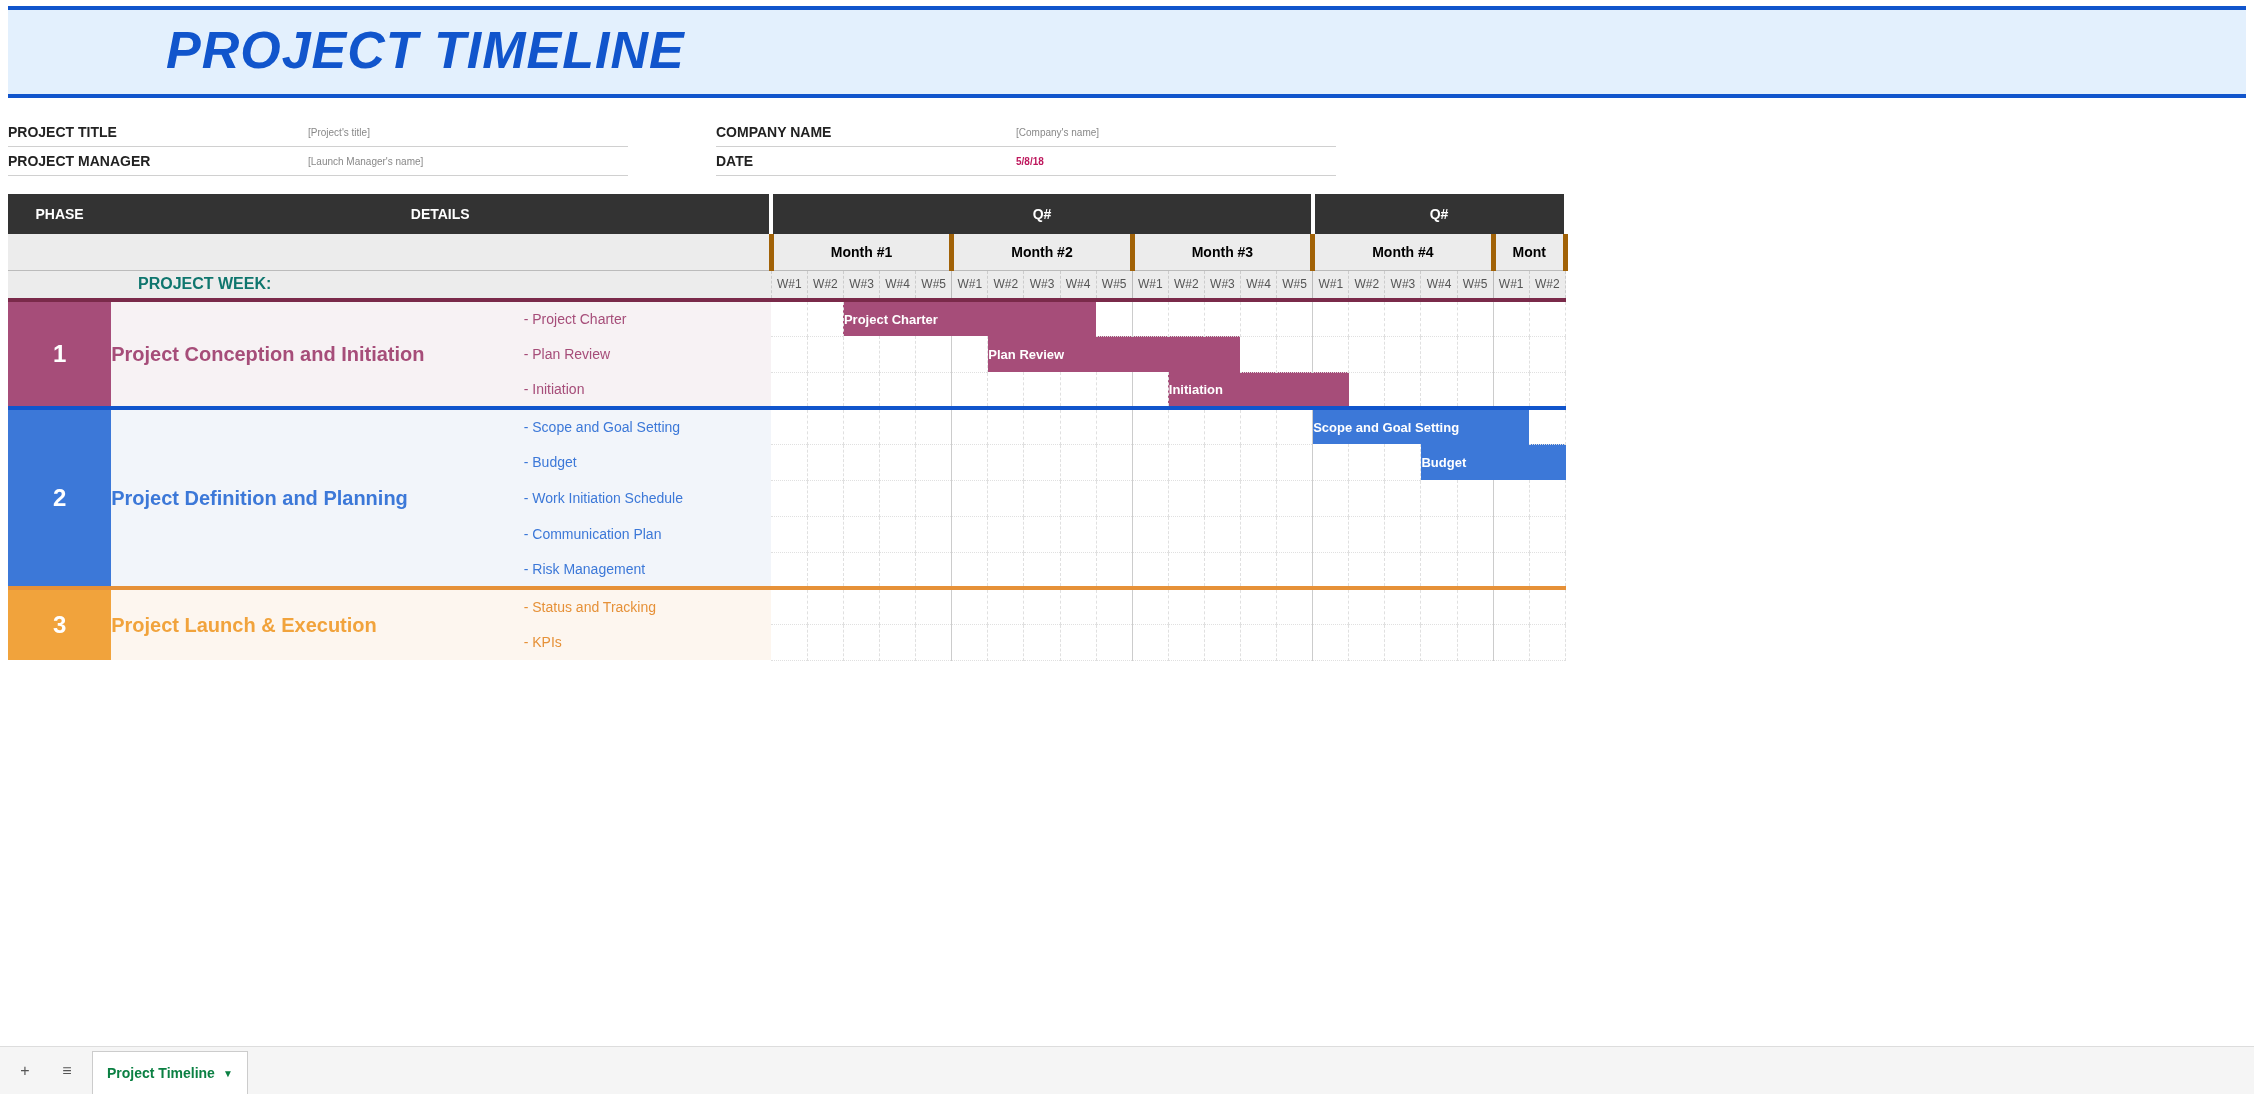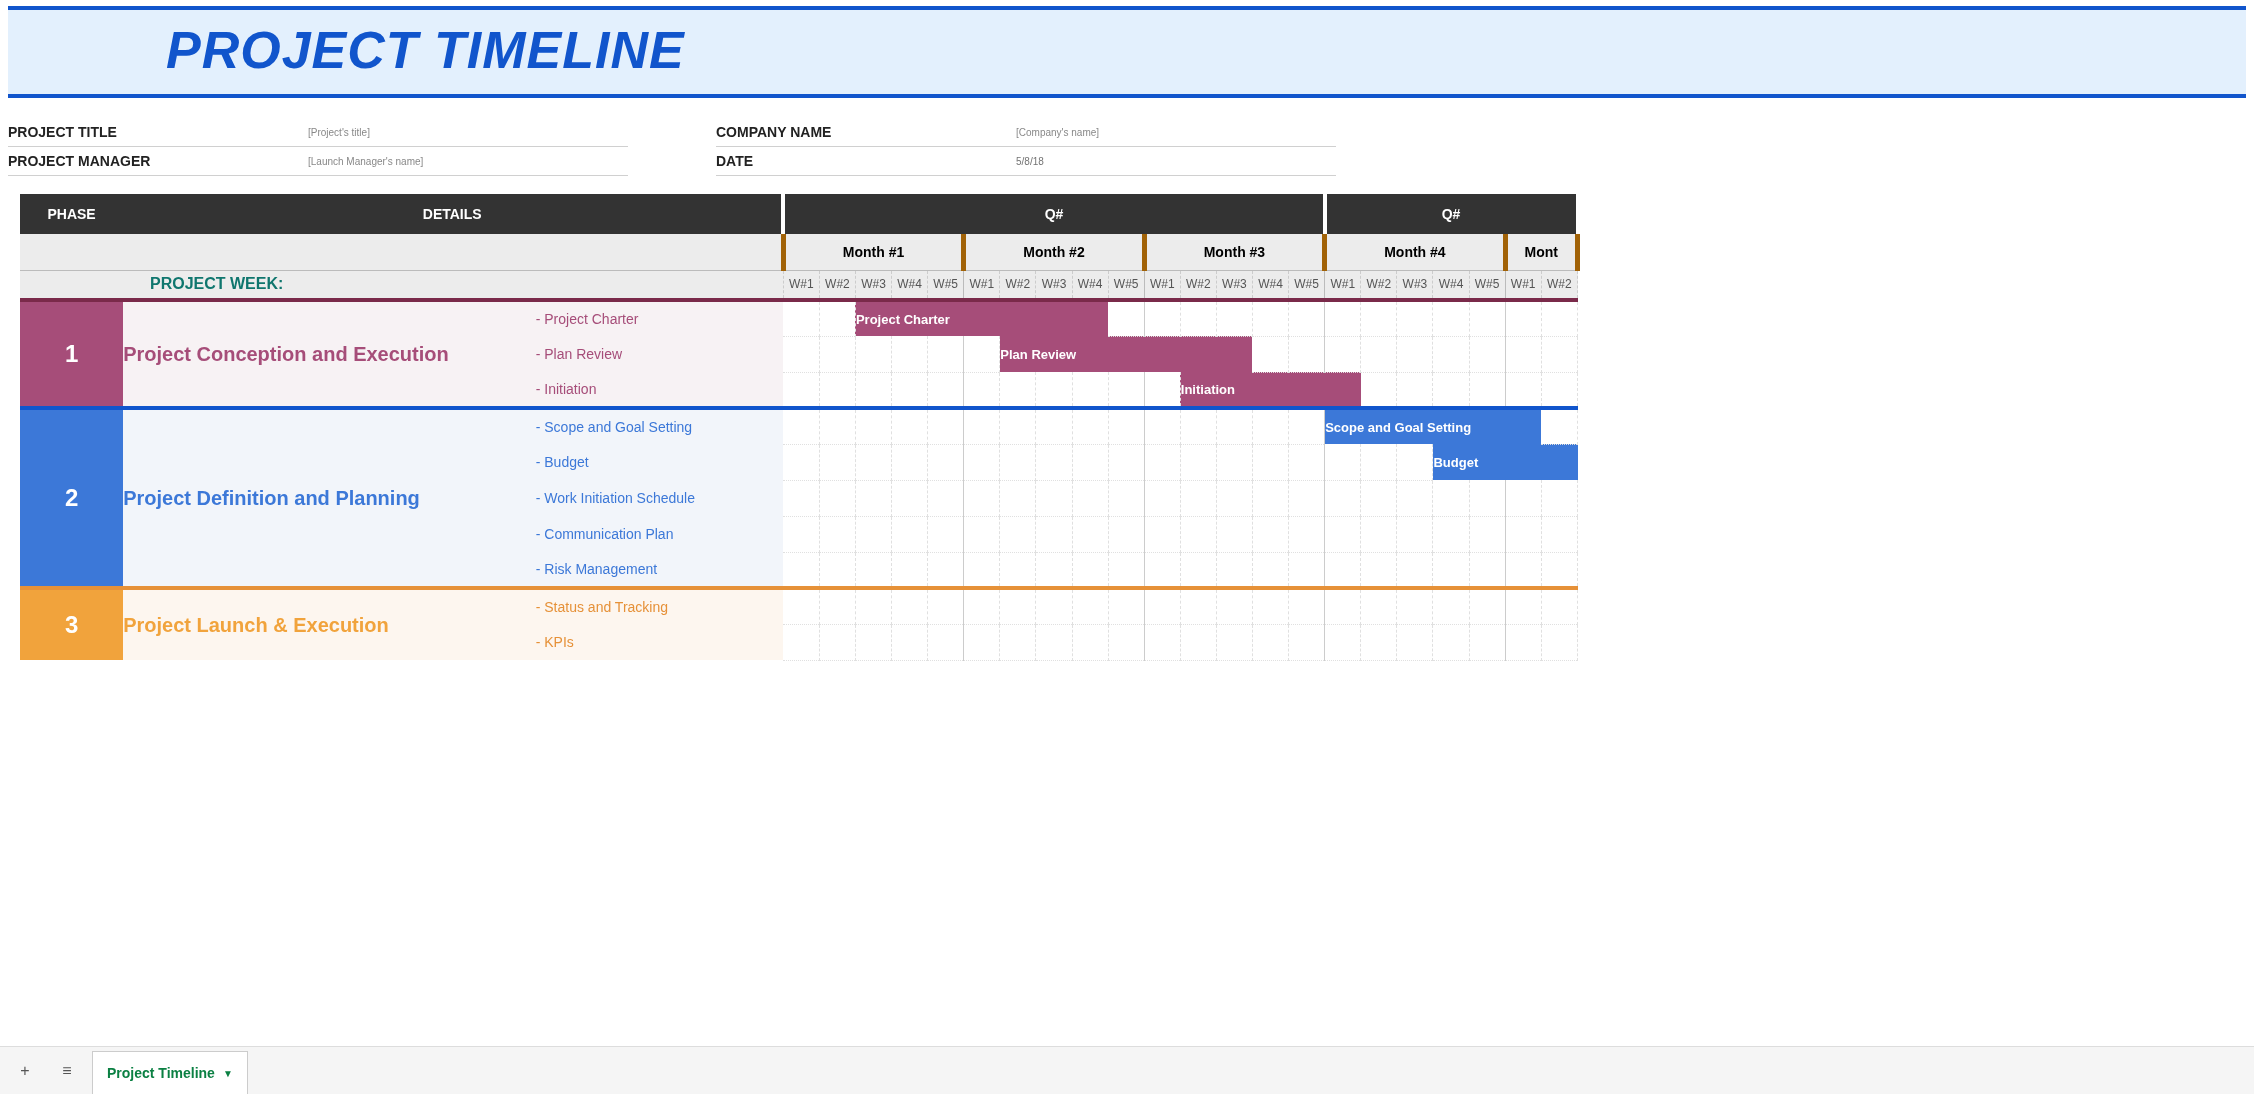--- a/index.html
+++ b/index.html
@@ -37,23 +37,23 @@
 .meta-label {
   font-weight: bold;
   font-size: 14px;
   color: #222;
   width: 300px;
 }
 .meta-value {
   font-size: 10px;
   color: #888;
 }
-.meta-value.filled { color: #737373; }
-
-.timeline-table { width: 1560px; border-collapse: collapse; margin-left: 20px; }
+.meta-value.filled { color: #be185d; font-weight: bold; }
+
+.timeline-table { width: 1560px; border-collapse: collapse; margin-left: 8px; }
 .timeline-table td, .timeline-table th { padding: 0; }
 
 .hdr-dark { background: #333; color: #fff; font-weight: bold; font-size: 14px; height: 40px; }
 .hdr-dark td { border-right: 4px solid #fff; text-align: center; }
 .hdr-dark td:first-child { border-right: none; }
 
 .hdr-month { background: #ececec; font-weight: bold; font-size: 14px; height: 36px; text-align: center; }
 .hdr-month td { border-right: 5px solid #a16207; border-bottom: 1px solid #bbb; }
 
 .hdr-week { background: #ececec; font-size: 12px; color: #555; height: 30px; text-align: center; }
@@ -172,21 +172,21 @@
           <td style="width: 35px;">W#1</td>
           <td style="width: 35px;">W#2</td>
           <td style="width: 35px;">W#3</td>
           <td style="width: 35px;">W#4</td>
           <td class="last-in-month" style="width: 35px;">W#5</td>
           <td style="width: 35px;">W#1</td>
           <td style="width: 35px;">W#2</td>
         </tr>
         <tr class="row-detail phase-1 phase-1-top phase-1-top">
           <td rowspan="3" class="phase-num">1</td>
-          <td rowspan="3" class="phase-title">Project Conception and Execution</td>
+          <td rowspan="3" class="phase-title">Project Conception and Initiation</td>
           <td class="detail-cell">- Project Charter</td>
           <td class="gcell"></td>
           <td class="gcell"></td>
           <td colspan="7" class="bar bar-p1">Project Charter</td>
           <td class="gcell last-in-month"></td>
           <td class="gcell"></td>
           <td class="gcell"></td>
           <td class="gcell"></td>
           <td class="gcell"></td>
           <td class="gcell last-in-month"></td>

